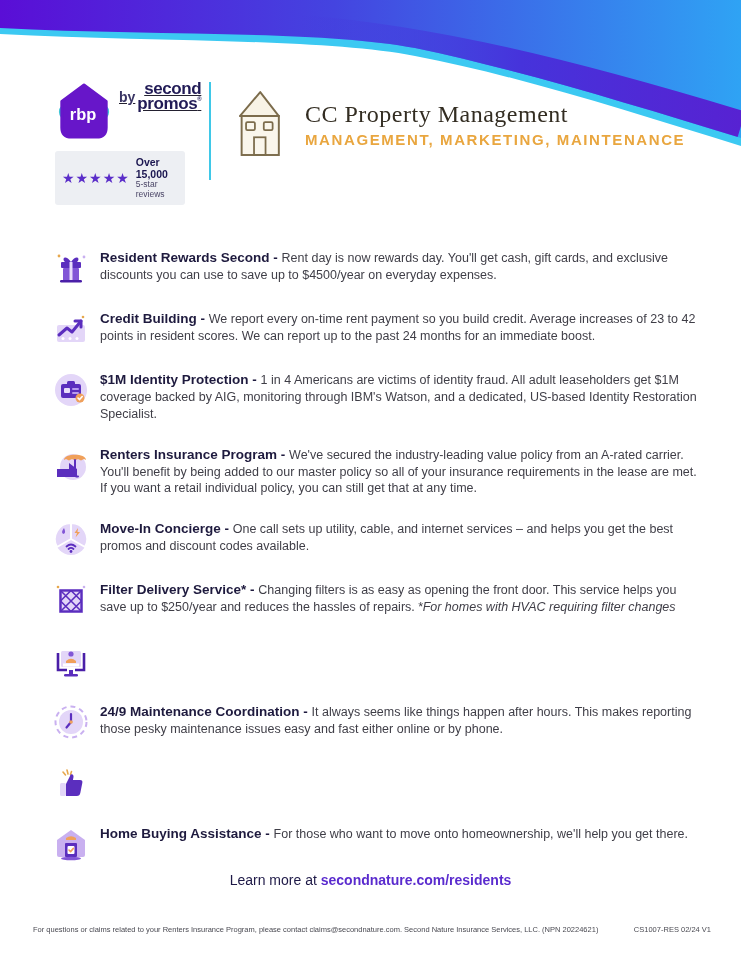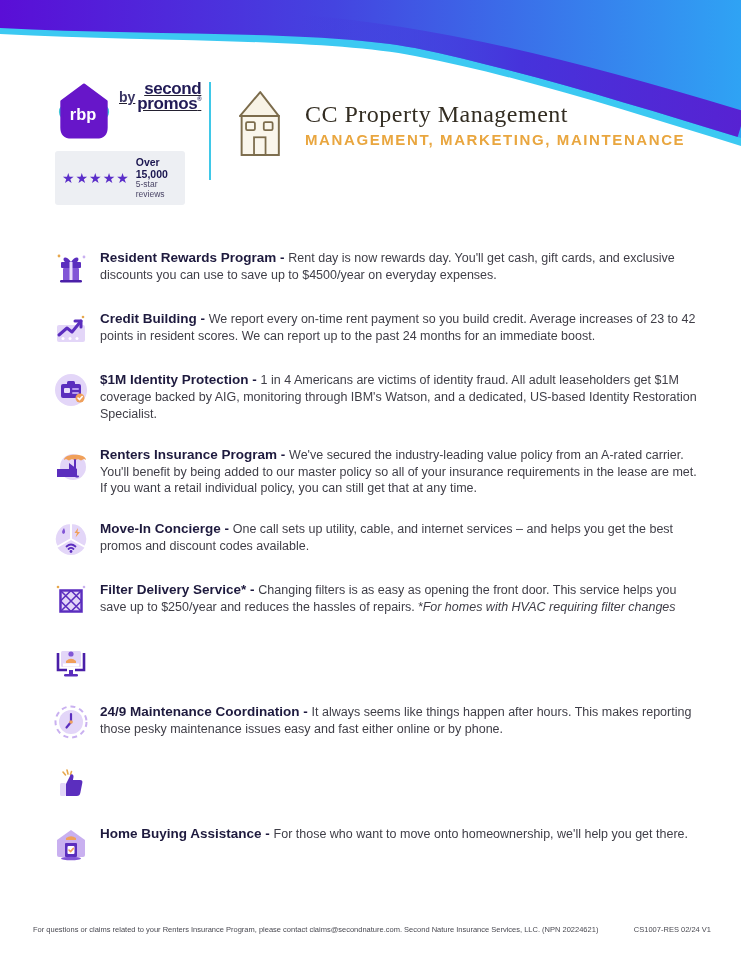--- a/index.html
+++ b/index.html
@@ -136,21 +136,21 @@
         <svg width="36" height="36" viewBox="0 0 36 36">
           <circle cx="6" cy="6" r="1.4" fill="#e7a84d"></circle>
             <circle cx="31" cy="7" r="1.4" fill="#c9b0f0"></circle>
           <rect x="8" y="12" width="20" height="6" rx="1" fill="#5b2ebe"></rect>
           <rect x="10" y="18" width="16" height="13" rx="1" fill="#8256d6"></rect>
           <rect x="16.5" y="12" width="3" height="19" fill="#e9defb"></rect>
           <path d="M18,12 C13,4 8,8 12,12 Z M18,12 C23,4 28,8 24,12 Z" fill="#5b2ebe"></path>
           <rect x="7" y="30" width="22" height="2.5" rx="1.2" fill="#4a1fa8"></rect>
         </svg>
       </div>
-      <p class="txt"><span class="b-title">Resident Rewards Program - </span><span>Rent day is now rewards day. You'll get cash, gift cards, and exclusive discounts you can use to save up to $4500/year on everyday expenses.</span></p>
+      <p class="txt"><span class="b-title">Resident Rewards Second - </span><span>Rent day is now rewards day. You'll get cash, gift cards, and exclusive discounts you can use to save up to $4500/year on everyday expenses.</span></p>
     </div>
 
     <div class="benefit">
       <div class="icon-box">
         <svg width="36" height="36" viewBox="0 0 36 36">
           <rect x="4" y="14" width="28" height="17" rx="2" fill="#e3d6f8"></rect>
           <path d="M6,24 L14,17 L19,21 L28,10" fill="none" stroke="#5b2ebe" stroke-width="3" stroke-linecap="round" stroke-linejoin="round"></path>
           <path d="M28,10 L28,16 M28,10 L22,10" stroke="#5b2ebe" stroke-width="3" stroke-linecap="round"></path>
           <circle cx="10" cy="27.5" r="1.5" fill="#ffffff"></circle>
             <circle cx="17" cy="27.5" r="1.5" fill="#ffffff"></circle>
@@ -261,19 +261,22 @@
           <rect x="14.5" y="20" width="7" height="8" rx="1" fill="#ffffff"></rect>
           <polyline points="16,24 17.6,25.6 20.4,22.4" fill="none" stroke="#f0a05a" stroke-width="1.6" stroke-linecap="round" stroke-linejoin="round"></polyline>
           <ellipse cx="18" cy="32.5" rx="10" ry="1.8" fill="#8256d6"></ellipse>
         </svg>
       </div>
       <p class="txt"><span class="b-title">Home Buying Assistance - </span><span>For those who want to move onto homeownership, we'll help you get there.</span></p>
     </div>
 
   </div>
 
+  <div class="learn-more">
+    <span>Learn more at </span><span class="learn-link">secondnature.com/residents</span>
+  </div>
 
   <div class="footer">
     <span class="f-left">For questions or claims related to your Renters Insurance Program, please contact claims@secondnature.com. Second Nature Insurance Services, LLC. (NPN 20224621)</span>
     <span class="f-right">CS1007-RES 02/24 V1</span>
   </div>
 
 </div>
 
 </body></html>

